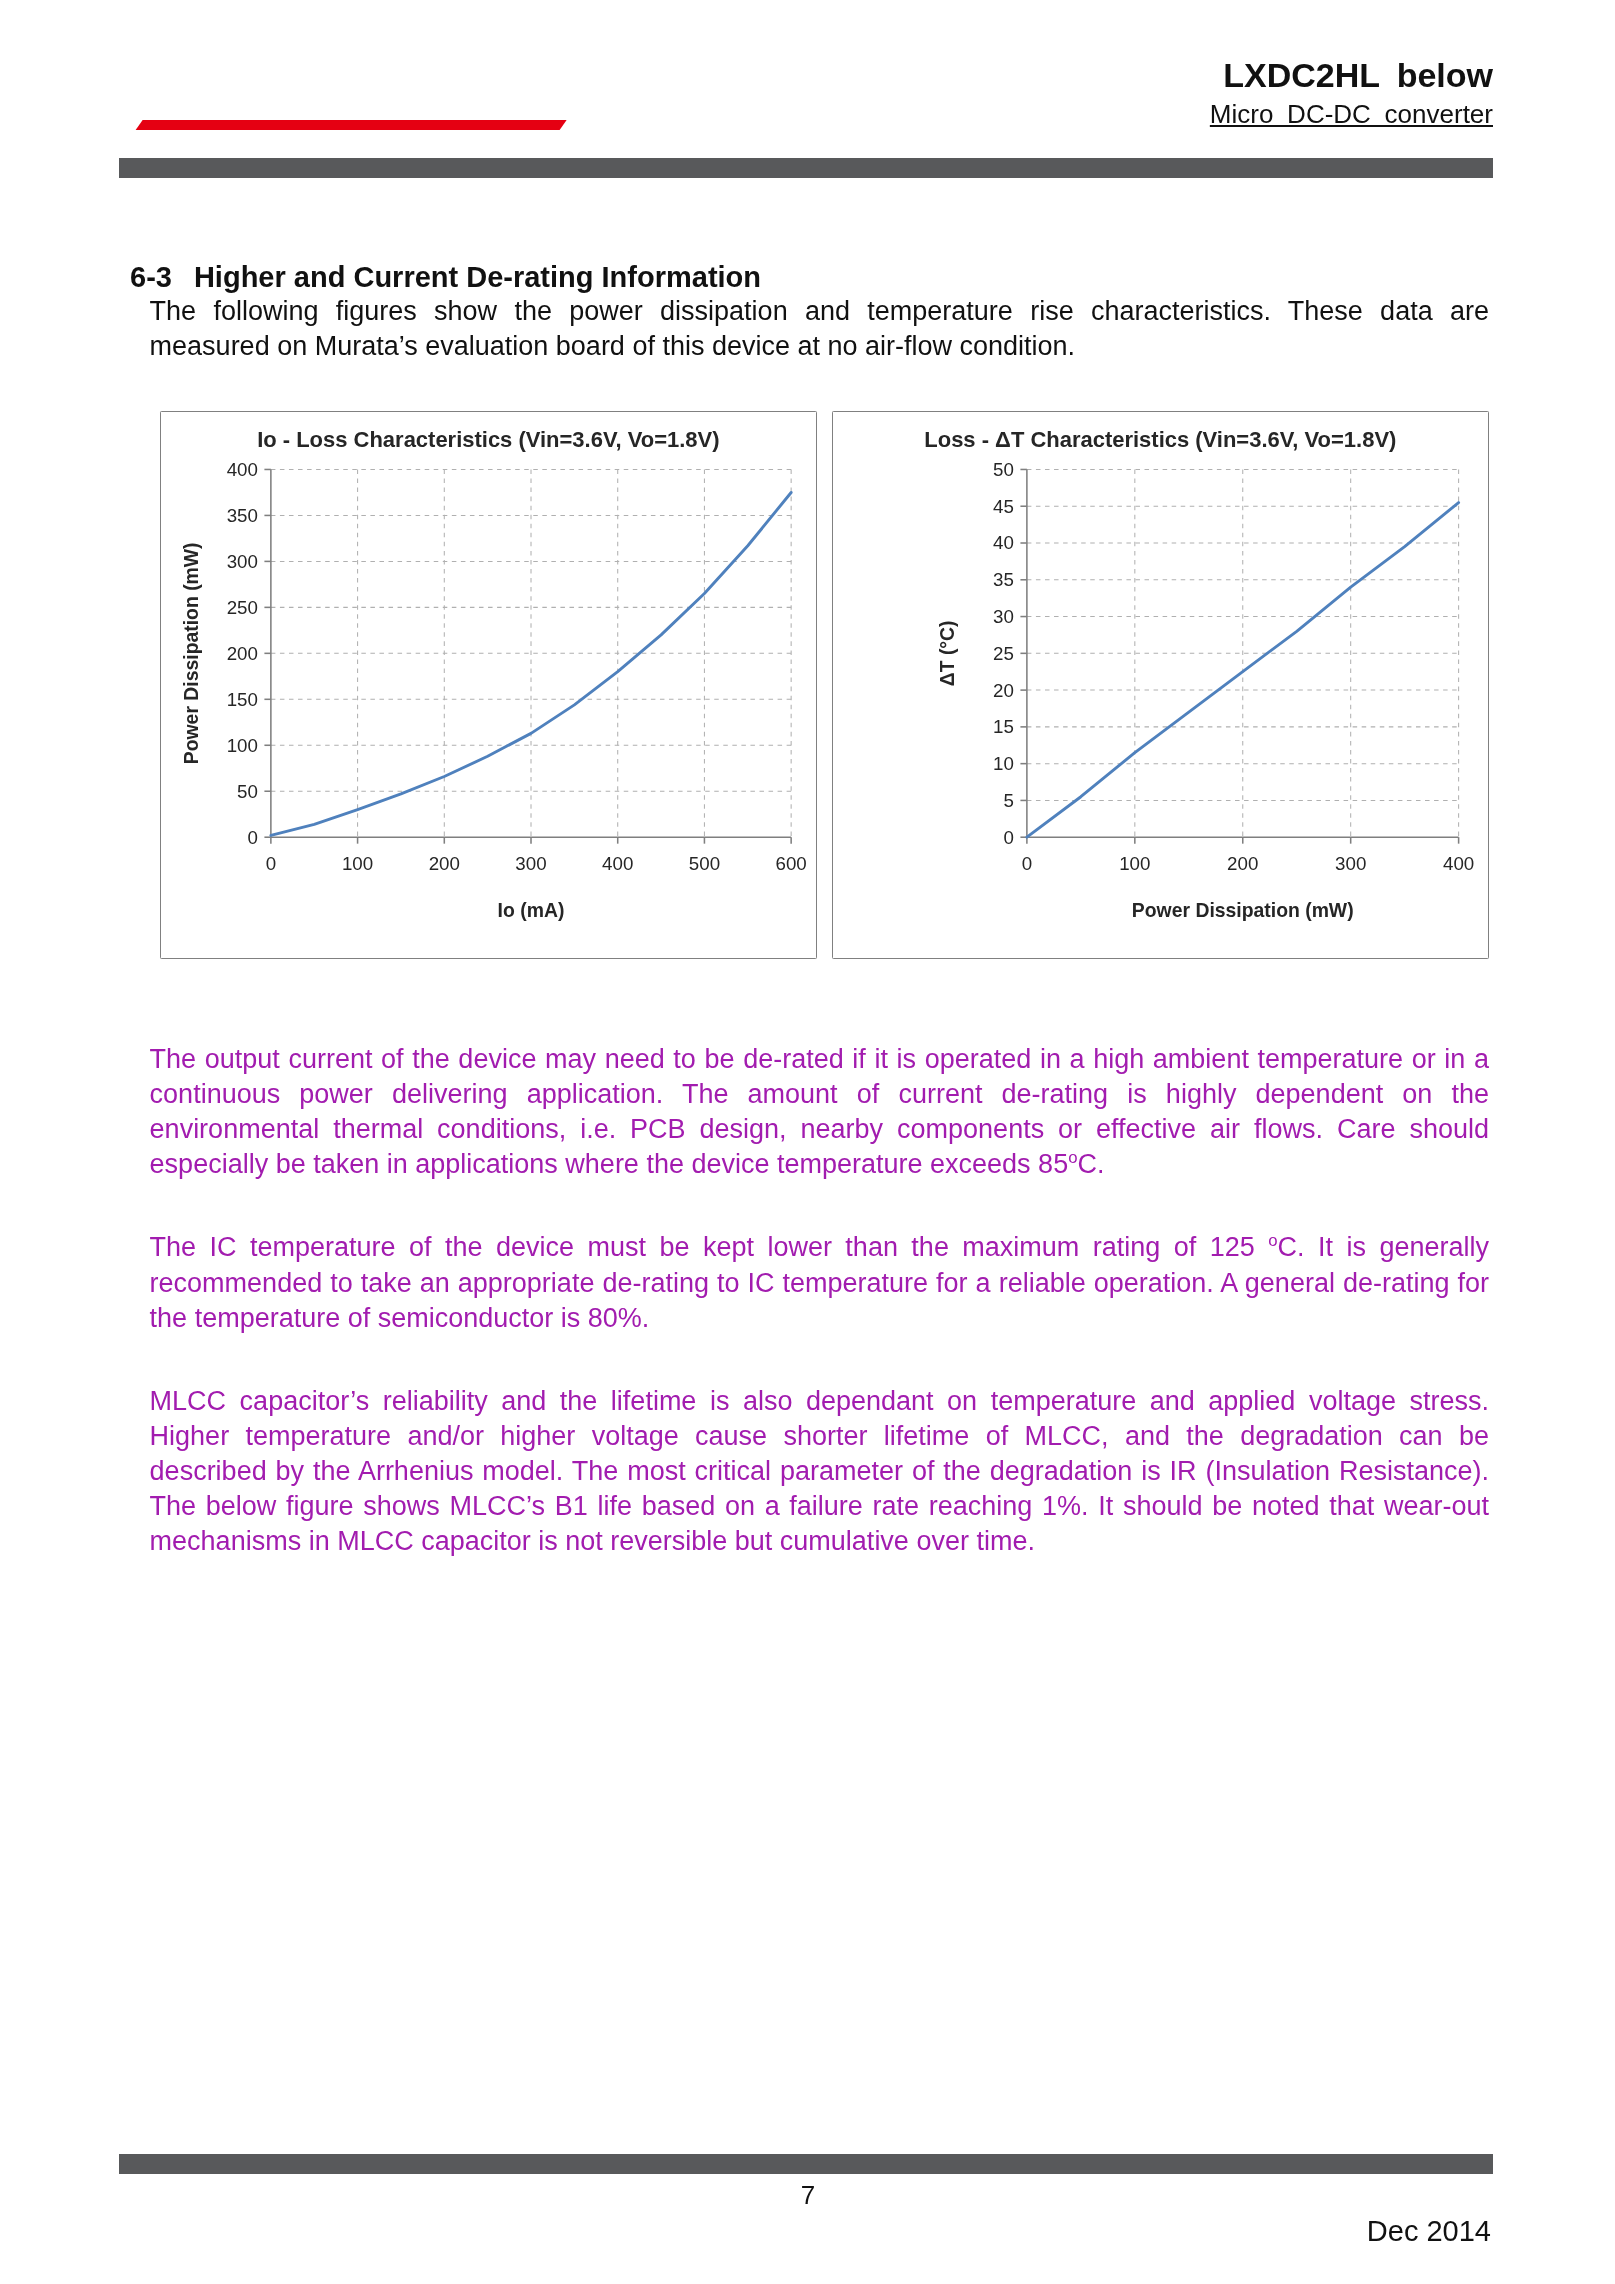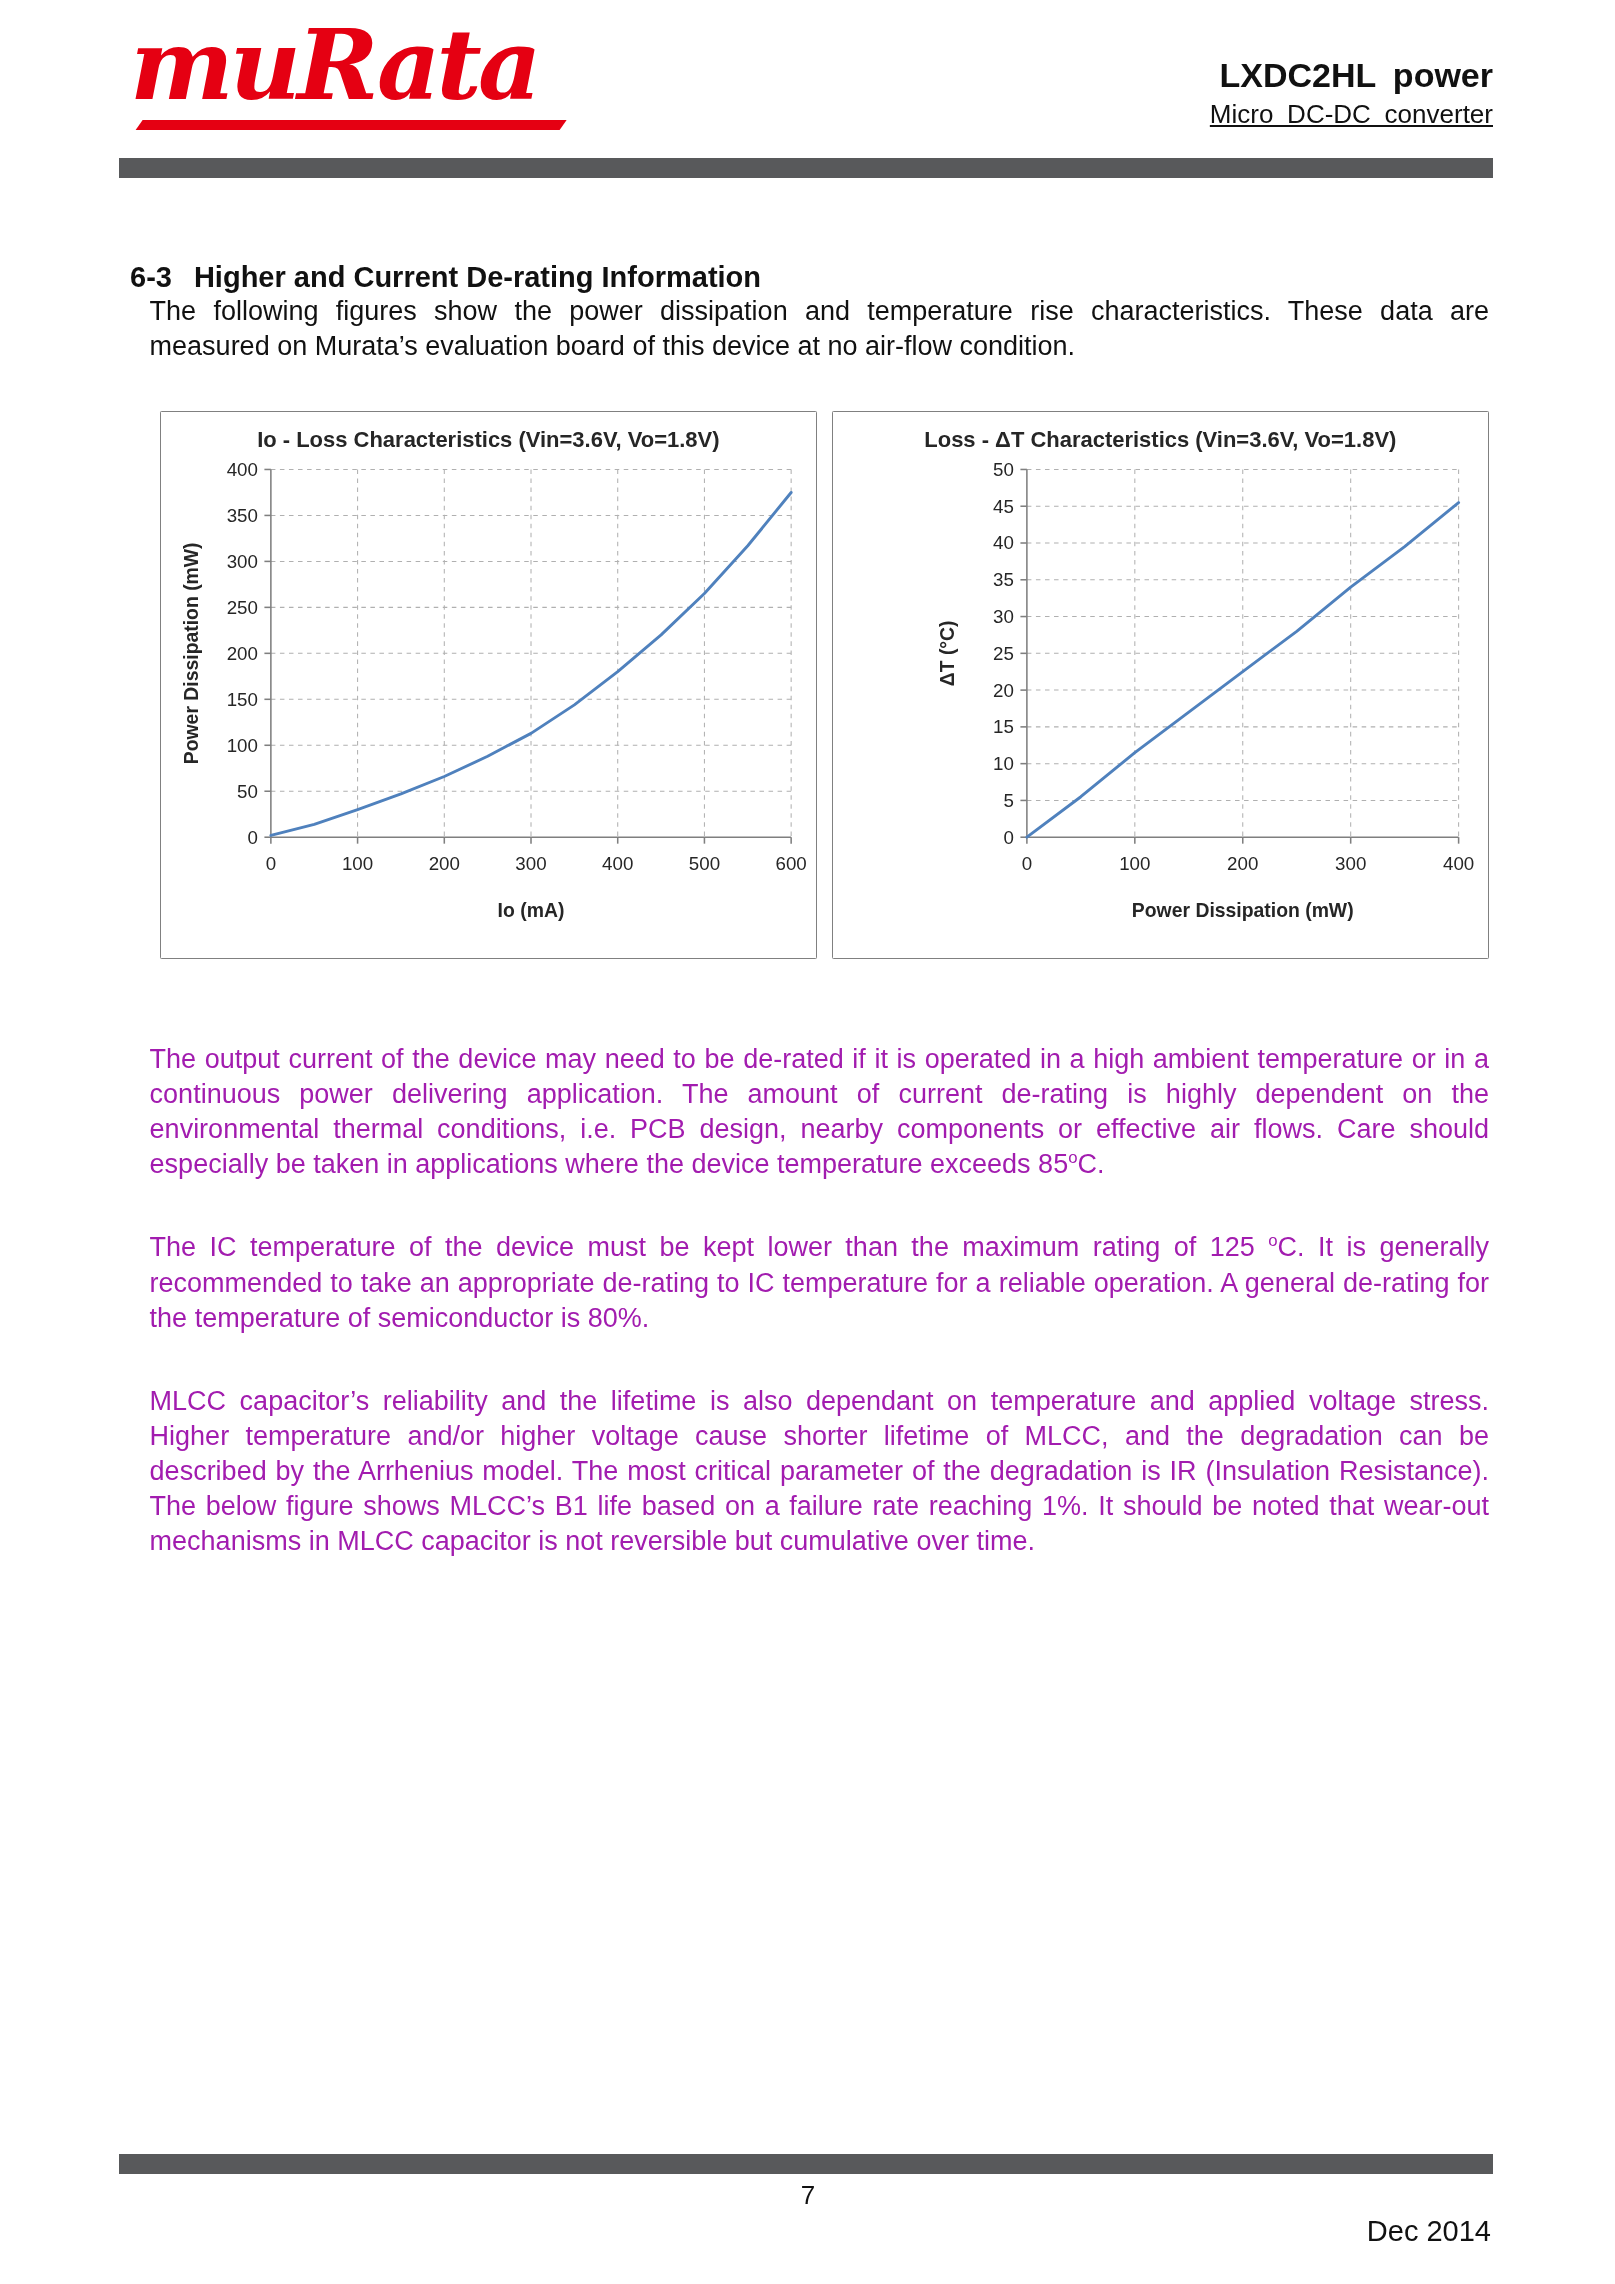--- a/index.html
+++ b/index.html
@@ -93,26 +93,25 @@
     position: absolute; top: 2215px; right: 125px;
     font-size: 29px; color: #111;
   }
 </style>
 </head>
 <body>
 
 <div class="page">
 
   <div class="logo">
-    <span class="logo-text">muRata</span>
     <span class="logo-underline"></span>
   </div>
 
   <div class="series-block">
-    <div class="series-title">LXDC2HL power</div>
+    <div class="series-title">LXDC2HL below</div>
     <div class="series-sub">Micro DC-DC converter</div>
   </div>
 
   <div class="rule-bar header-bar"></div>
 
   <div class="content">
     <h2 class="section-heading">
       <span class="sec-num">6-3</span><span>Higher and Current De-rating Information</span>
     </h2>
 

